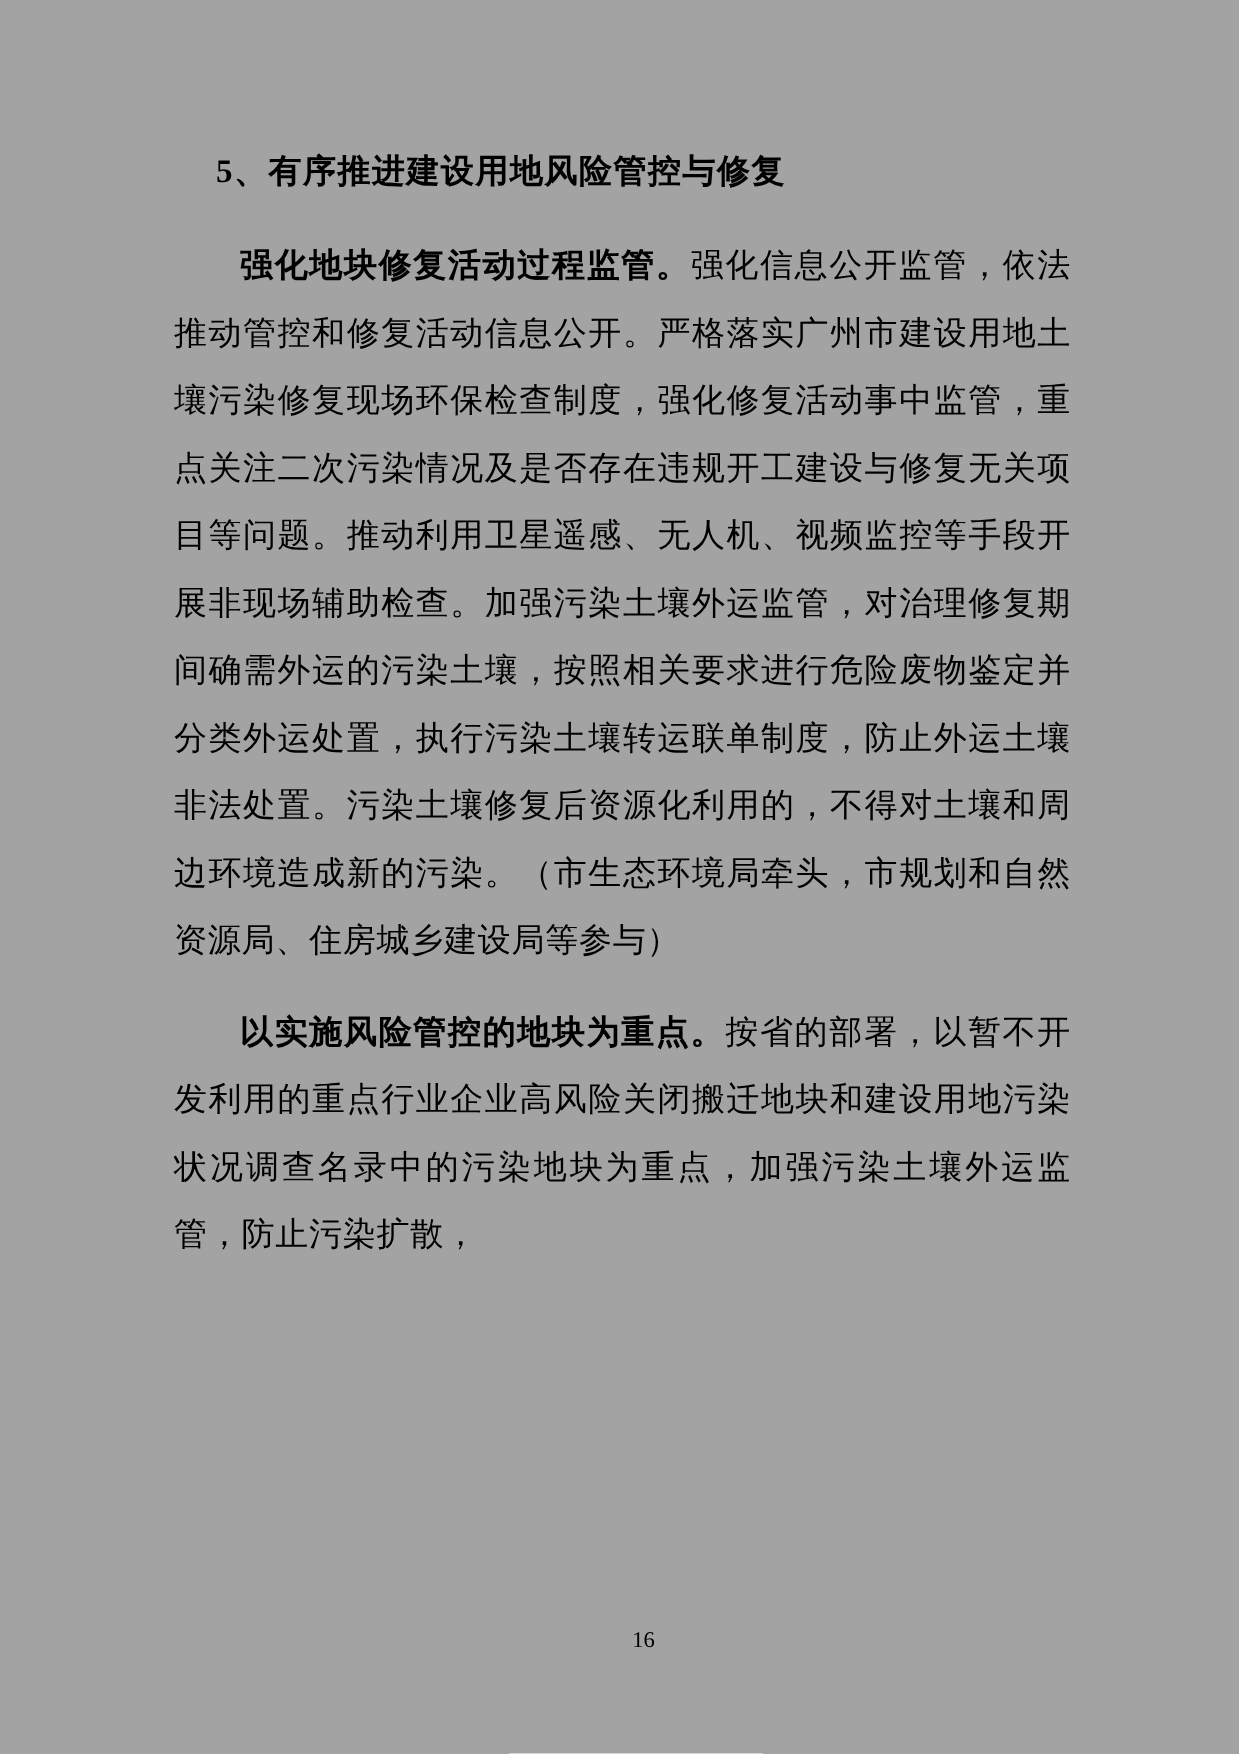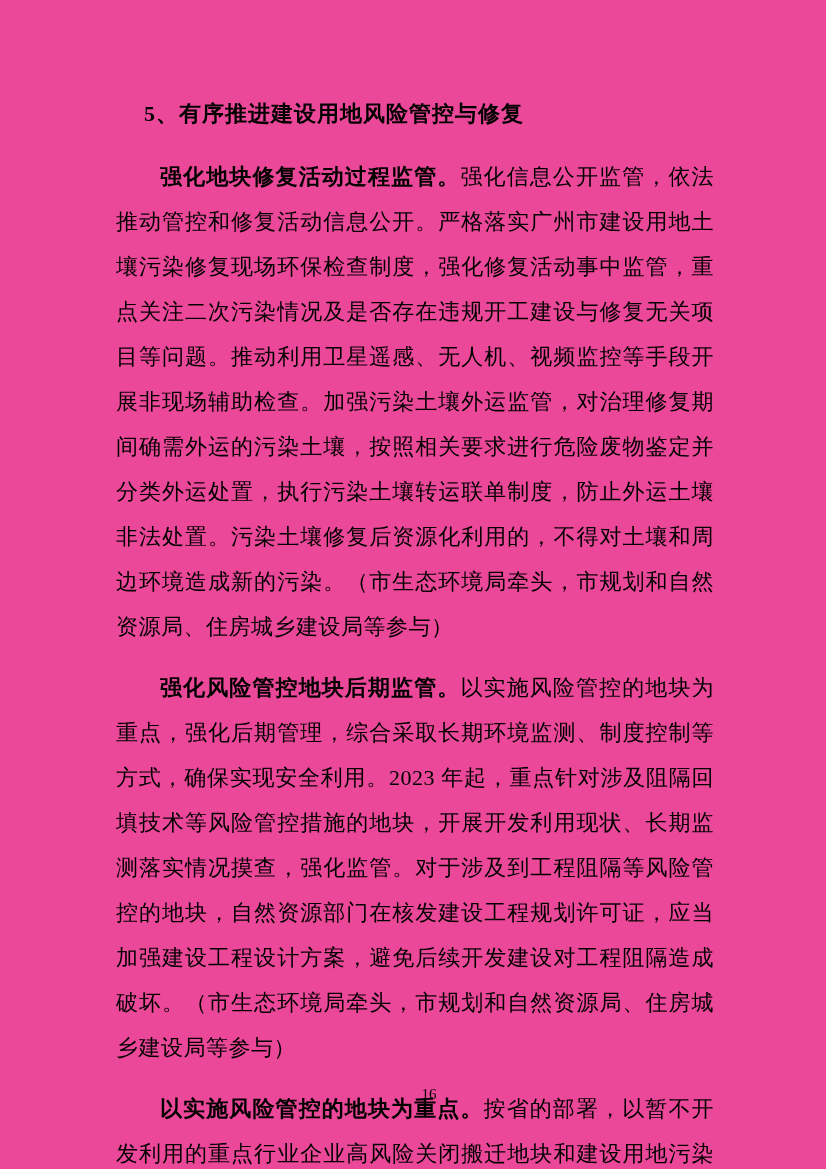--- a/index.html
+++ b/index.html
@@ -5,21 +5,21 @@
   html, body {
     margin: 0;
     padding: 0;
     background: #ffffff;
   }
   .page {
     position: relative;
     width: 826px;
     height: 1169px;
     margin: 0 auto;
-    background: #ec4899;
+    background: #a3a3a3;
     box-sizing: border-box;
     padding: 90px 96px 0 100px;
     font-family: "Liberation Serif", "DejaVu Serif", serif;
     color: #000000;
     overflow: hidden;
   }
   .heading {
     font-size: 22px;
     font-weight: bold;
     line-height: 48px;
@@ -51,19 +51,18 @@
 </style>
 </head>
 <body>
 
 <div class="page">
 
   <div class="heading">5、有序推进建设用地风险管控与修复</div>
 
   <p class="para"><span class="lead">强化地块修复活动过程监管。</span><span>强化信息公开监管，依法推动管控和修复活动信息公开。严格落实广州市建设用地土壤污染修复现场环保检查制度，强化修复活动事中监管，重点关注二次污染情况及是否存在违规开工建设与修复无关项目等问题。推动利用卫星遥感、无人机、视频监控等手段开展非现场辅助检查。加强污染土壤外运监管，对治理修复期间确需外运的污染土壤，按照相关要求进行危险废物鉴定并分类外运处置，执行污染土壤转运联单制度，防止外运土壤非法处置。污染土壤修复后资源化利用的，不得对土壤和周边环境造成新的污染。（市生态环境局牵头，市规划和自然资源局、住房城乡建设局等参与）</span></p>
 
-  <p class="para"><span class="lead">强化风险管控地块后期监管。</span><span>以实施风险管控的地块为重点，强化后期管理，综合采取长期环境监测、制度控制等方式，确保实现安全利用。2023 年起，重点针对涉及阻隔回填技术等风险管控措施的地块，开展开发利用现状、长期监测落实情况摸查，强化监管。对于涉及到工程阻隔等风险管控的地块，自然资源部门在核发建设工程规划许可证，应当加强建设工程设计方案，避免后续开发建设对工程阻隔造成破坏。（市生态环境局牵头，市规划和自然资源局、住房城乡建设局等参与）</span></p>
 
   <p class="para"><span class="lead">以实施风险管控的地块为重点。</span><span>按省的部署，以暂不开发利用的重点行业企业高风险关闭搬迁地块和建设用地污染状况调查名录中的污染地块为重点，加强污染土壤外运监管，防止污染扩散，</span></p>
 
   <div class="page-number">16</div>
 
 </div>
 
 </body></html>

